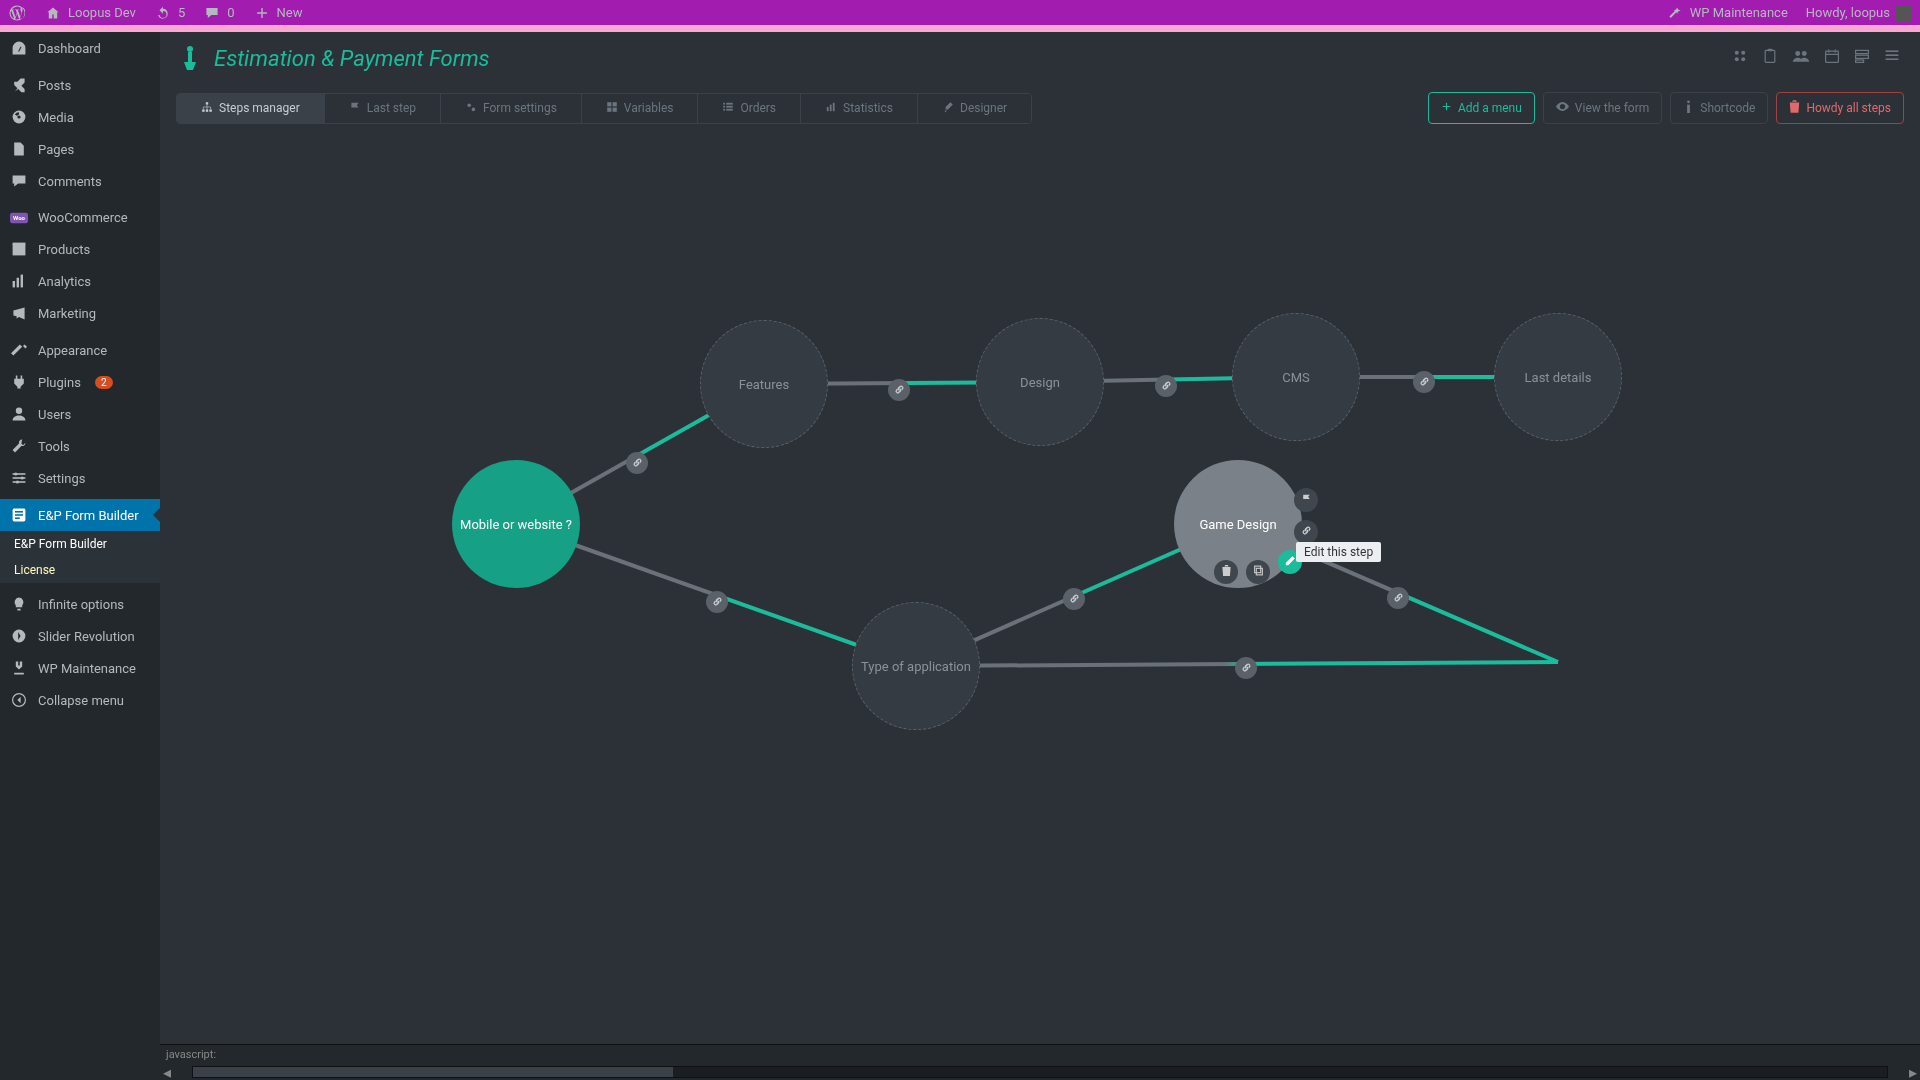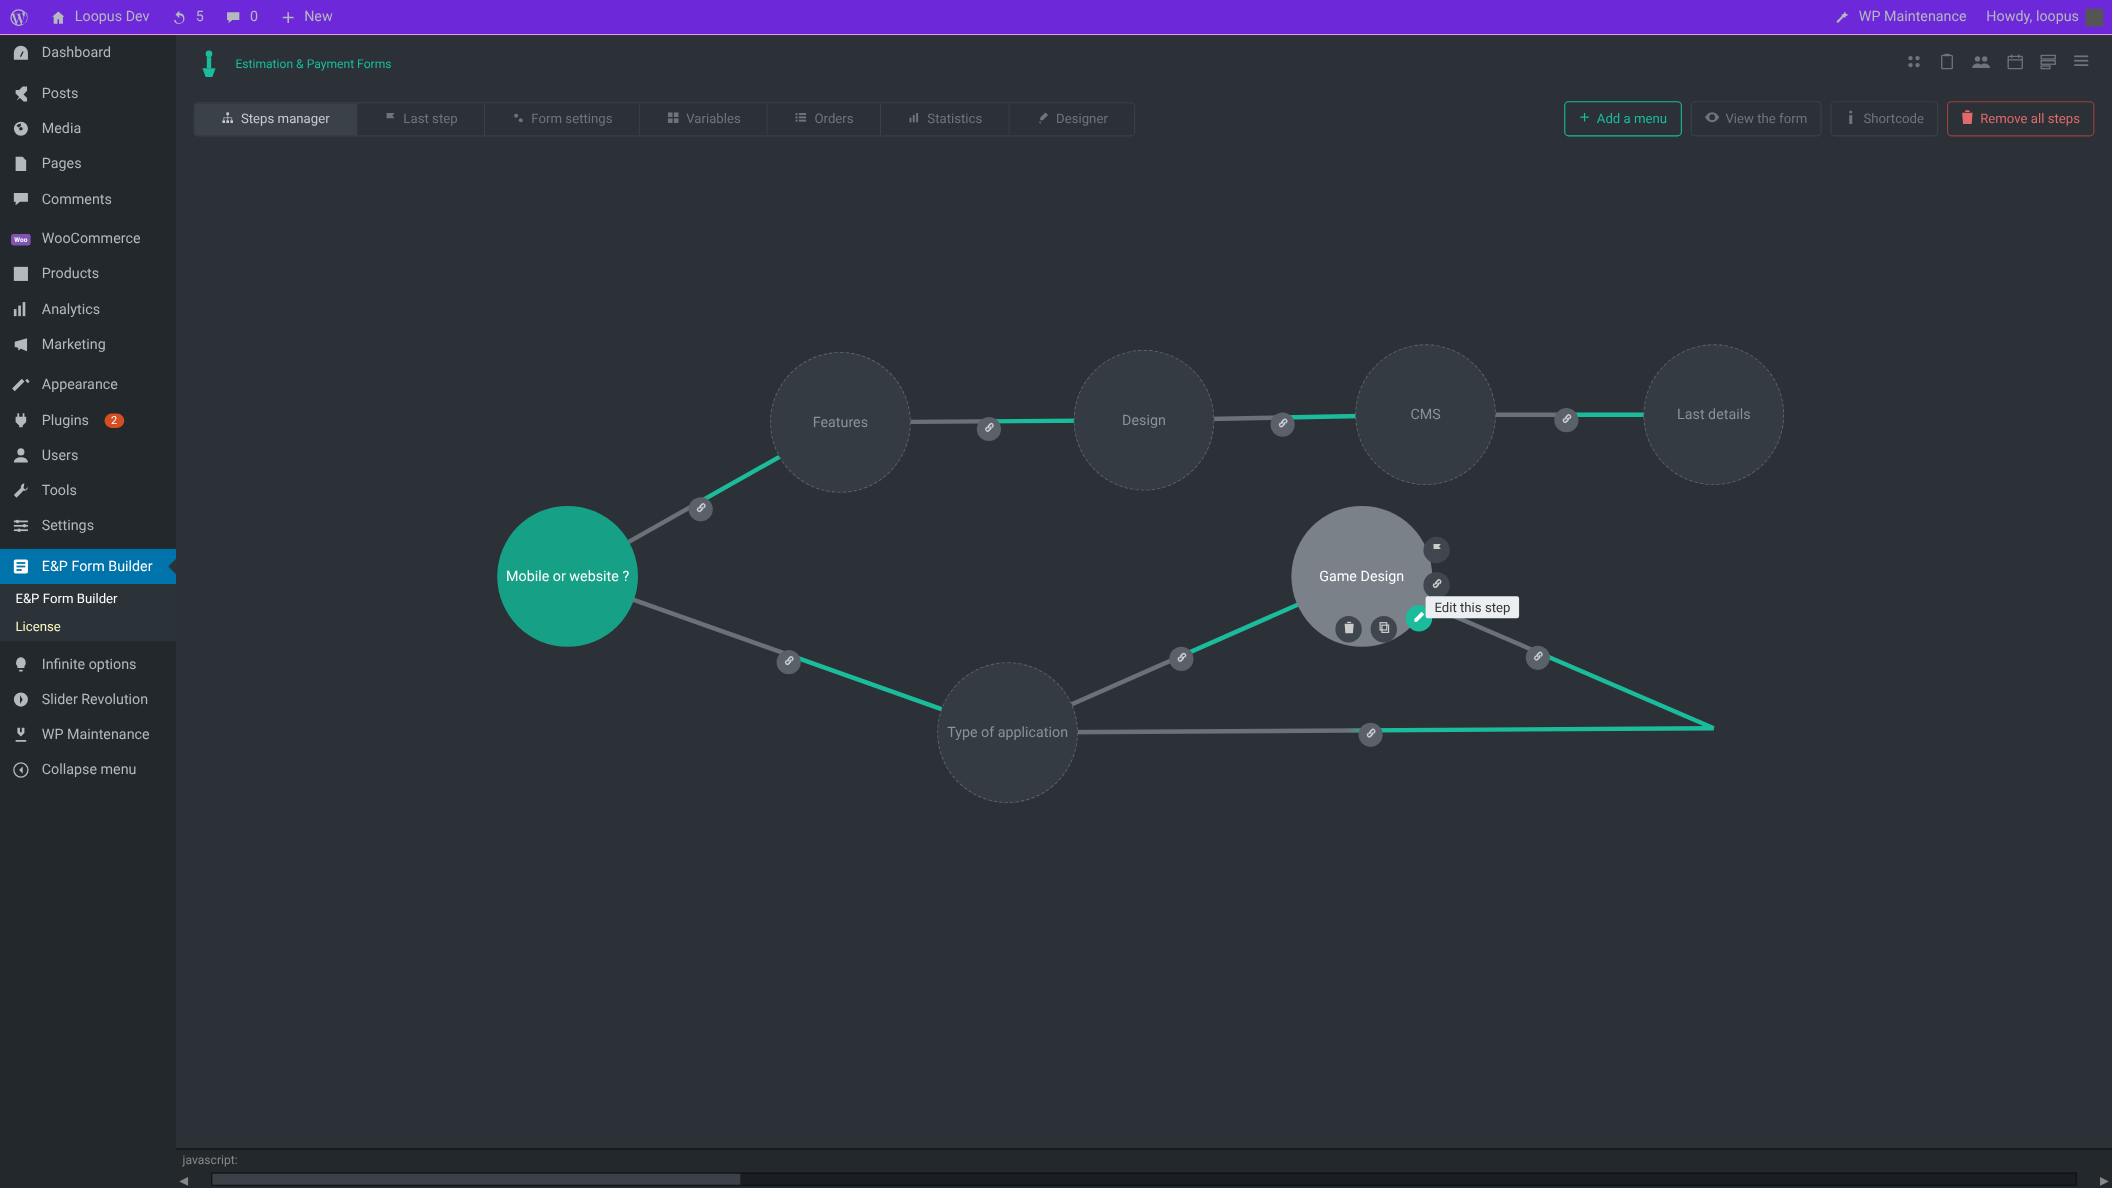--- a/index.html
+++ b/index.html
@@ -1,19 +1,19 @@
 <!DOCTYPE html>
 <html><head>
 <meta charset="utf-8">
 <style>
 * { margin: 0; padding: 0; box-sizing: border-box; }
 body { font-family: -apple-system, BlinkMacSystemFont, "Segoe UI", Roboto, sans-serif; background: #23282d; color: #eee; overflow: hidden; width: 1920px; height: 1080px; }
 
 
-.wp-adminbar { height: 32px; background: #6d28d9; border-bottom: 1px solid #f9a8d4; display: flex; align-items: center; padding: 0 8px; font-size: 13px; color: #b4b9be; }
+.wp-adminbar { height: 32px; background: #a21caf; border-bottom: 7px solid #f9a8d4; display: flex; align-items: center; padding: 0 8px; font-size: 13px; color: #b4b9be; }
 .wp-adminbar .left { display: flex; align-items: center; gap: 18px; }
 .wp-adminbar .right { margin-left: auto; display: flex; align-items: center; gap: 18px; }
 .wp-adminbar .ab-item { display: flex; align-items: center; gap: 6px; cursor: pointer; }
 .wp-adminbar .avatar-sq { width: 16px; height: 16px; background: #555; display: inline-block; }
 
 
 .wp-sidebar { position: absolute; left: 0; top: 32px; width: 160px; bottom: 0; background: #23282d; font-size: 13px; }
 .wp-menu-item { display: flex; align-items: center; gap: 10px; padding: 8px 10px; color: #b4b9be; cursor: pointer; text-align: center; }
 .wp-menu-item.active { background: #0073aa; color: #fff; position: relative; }
 .wp-menu-item.active::after { content: ''; position: absolute; right: 0; top: 50%; transform: translateY(-50%); border: 7px solid transparent; border-right-color: #2c3338; }
@@ -24,21 +24,21 @@
 .badge { background: #d54e21; color: #fff; border-radius: 9px; font-size: 10px; padding: 1px 6px; margin-left: 4px; }
 
 .icon { width: 18px; display: inline-flex; justify-content: center; }
 
 
 .main { position: absolute; left: 160px; right: 0; top: 32px; bottom: 0; background: #2b3137; display: flex; flex-direction: column; }
 
 
 .plugin-header { height: 52px; display: flex; align-items: center; padding: 0 20px; }
 .plugin-header .logo { width: 20px; height: 28px; margin-right: 14px; }
-.plugin-header .title { color: #1abc9c; font-size: 11px; font-weight: 400; }
+.plugin-header .title { color: #1abc9c; font-size: 22px; font-weight: 400; font-style: italic; }
 .plugin-header .header-icons { margin-left: auto; display: flex; gap: 14px; color: #6c757d; }
 .plugin-header .header-icons span { cursor: pointer; }
 
 
 .toolbar { display: flex; align-items: center; padding: 8px 16px 0 16px; gap: 0; }
 .tab-group { display: flex; border: 1px solid #3a4149; border-radius: 4px; overflow: hidden; }
 .tab { padding: 7px 24px; font-size: 12px; color: #6c757d; border-right: 1px solid #3a4149; display: flex; align-items: center; gap: 6px; cursor: pointer; background: #2b3137; }
 .tab:last-child { border-right: none; }
 .tab.active { background: #3a4149; color: #c8cdd2; }
 .toolbar .actions { margin-left: auto; display: flex; gap: 8px; }
@@ -432,21 +432,21 @@
           <span><svg width="11" height="13" viewBox="0 0 10 14" fill="currentColor">
               <circle cx="5" cy="2" r="1.5"></circle>
               <rect x="3.5" y="5" width="3" height="9"></rect>
             </svg></span>
           <span>Shortcode</span>
         </div>
       <div class="btn red">
           <span><svg width="11" height="13" viewBox="0 0 14 16" fill="currentColor">
               <path d="M1 3h12l-1 13H2zM5 0h4l1 2H4z"></path>
             </svg></span>
-          <span>Remove all steps</span>
+          <span>Howdy all steps</span>
         </div>
     </div>
   </div>
 
   <div class="canvas-wrap">
     <div class="canvas" id="canvas">
       <svg class="links" id="links-svg">
           <defs>
             <linearGradient id="g0" gradientUnits="userSpaceOnUse" x1="340" y1="388" x2="588" y2="248">
               <stop offset="0%" stop-color="#6a7178"></stop>

